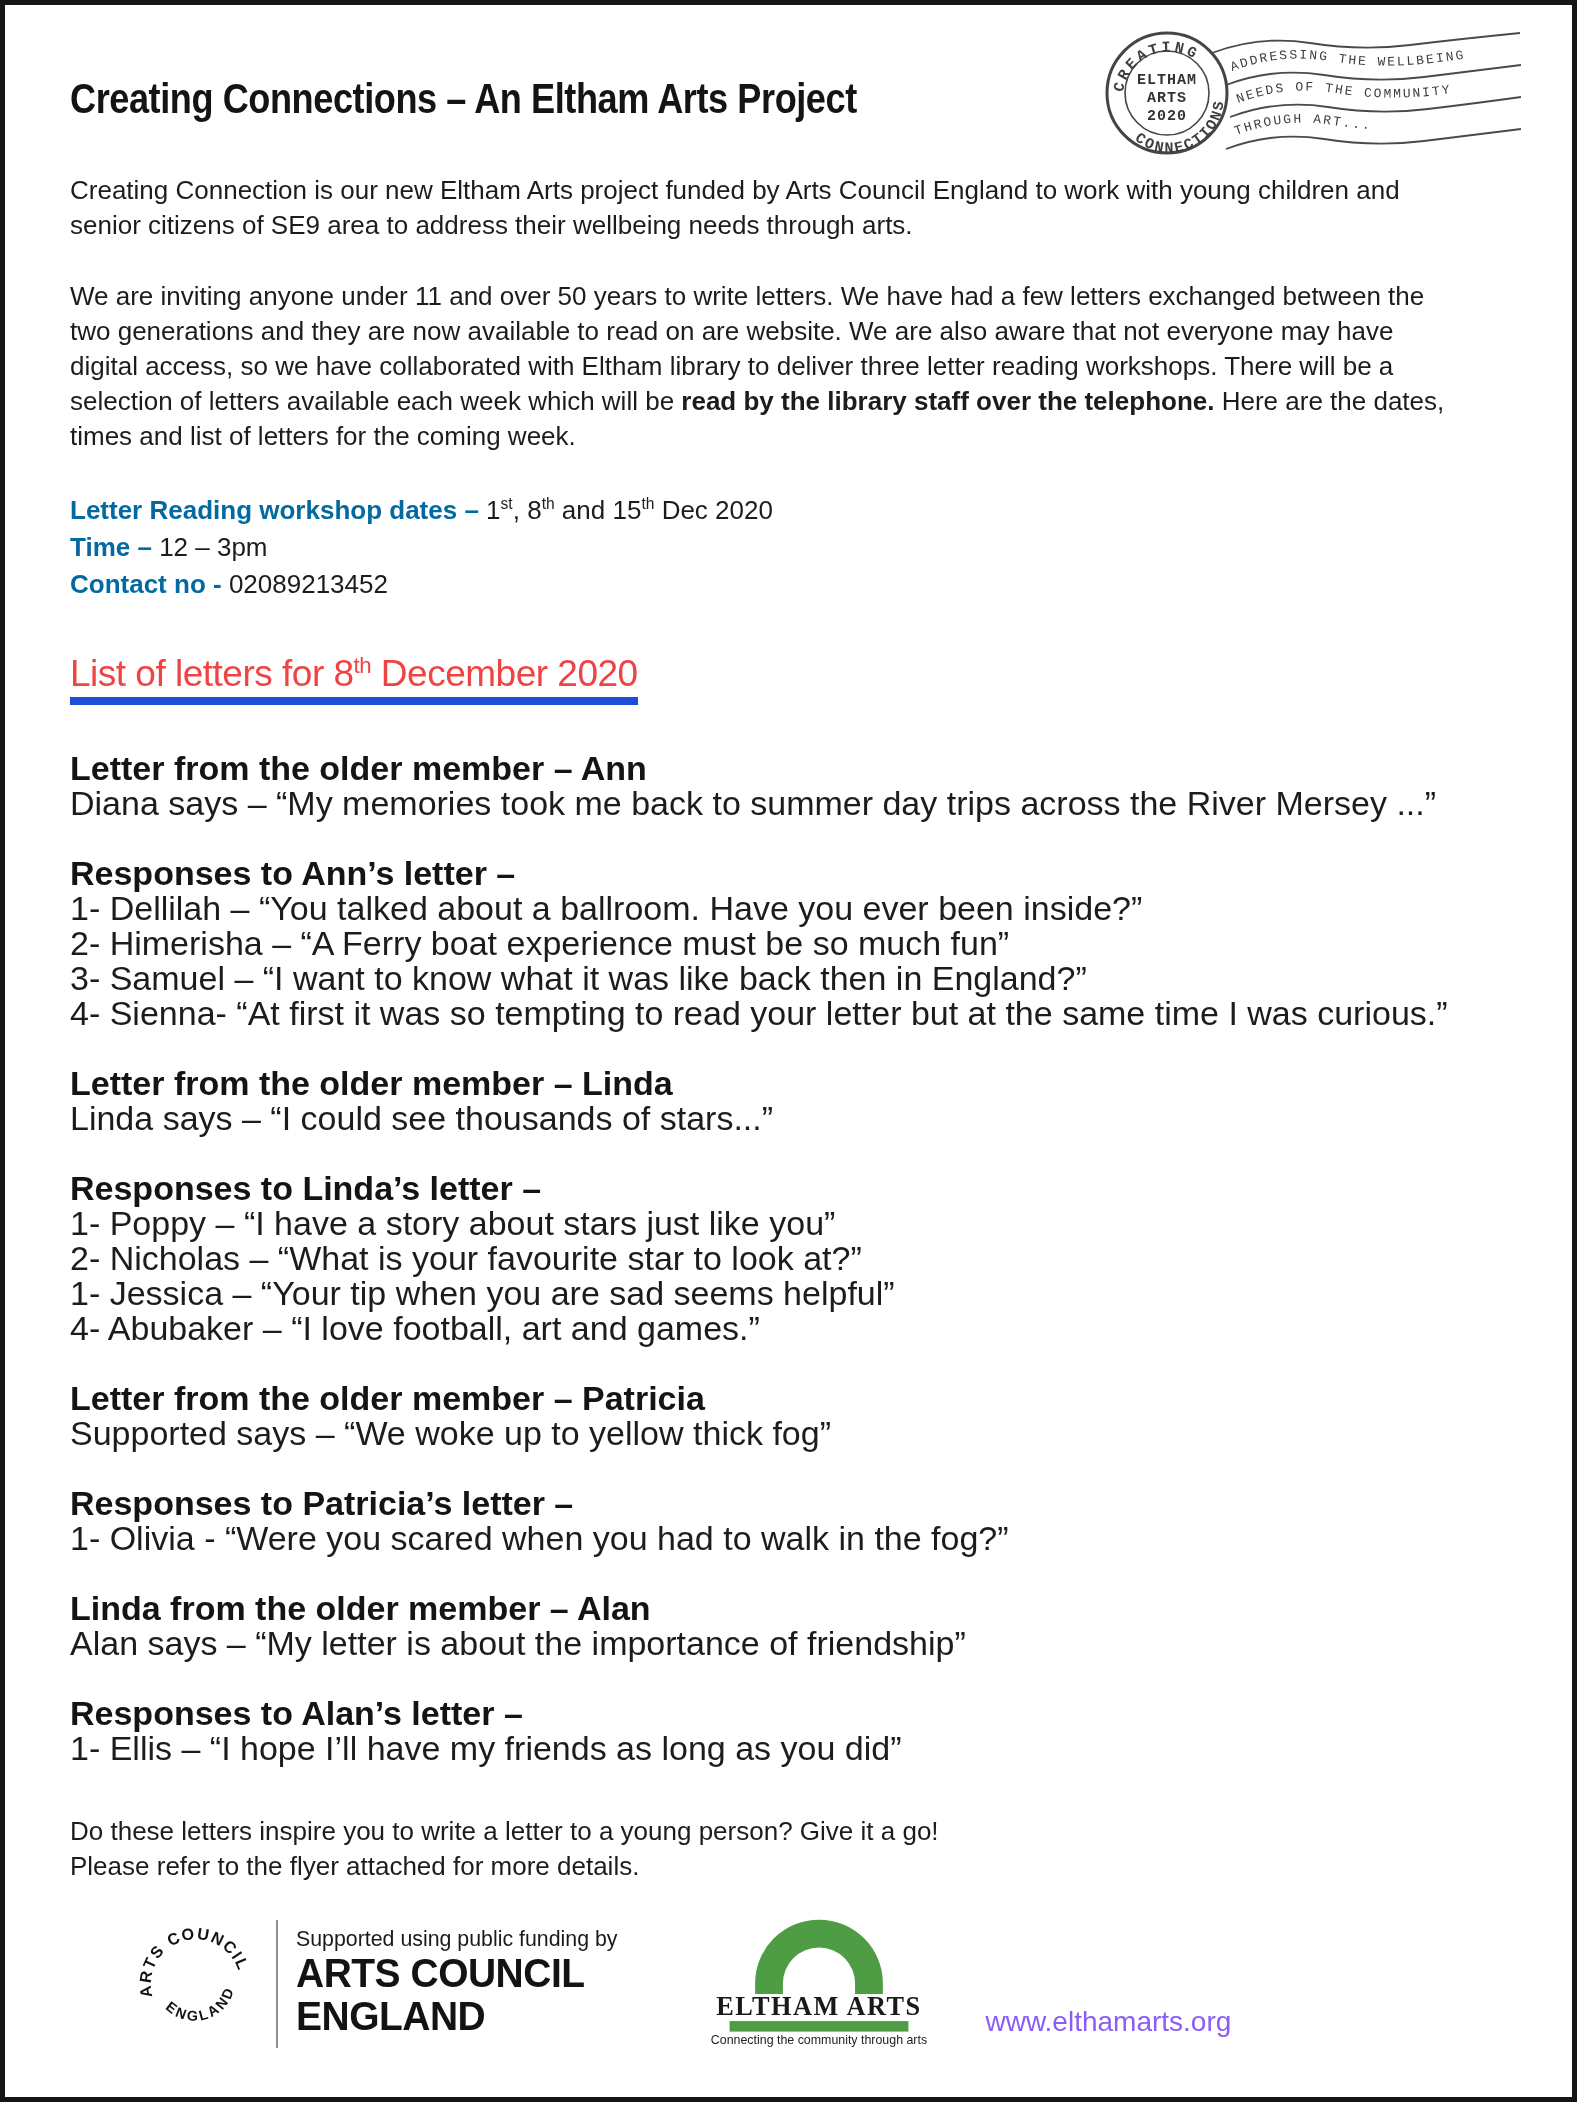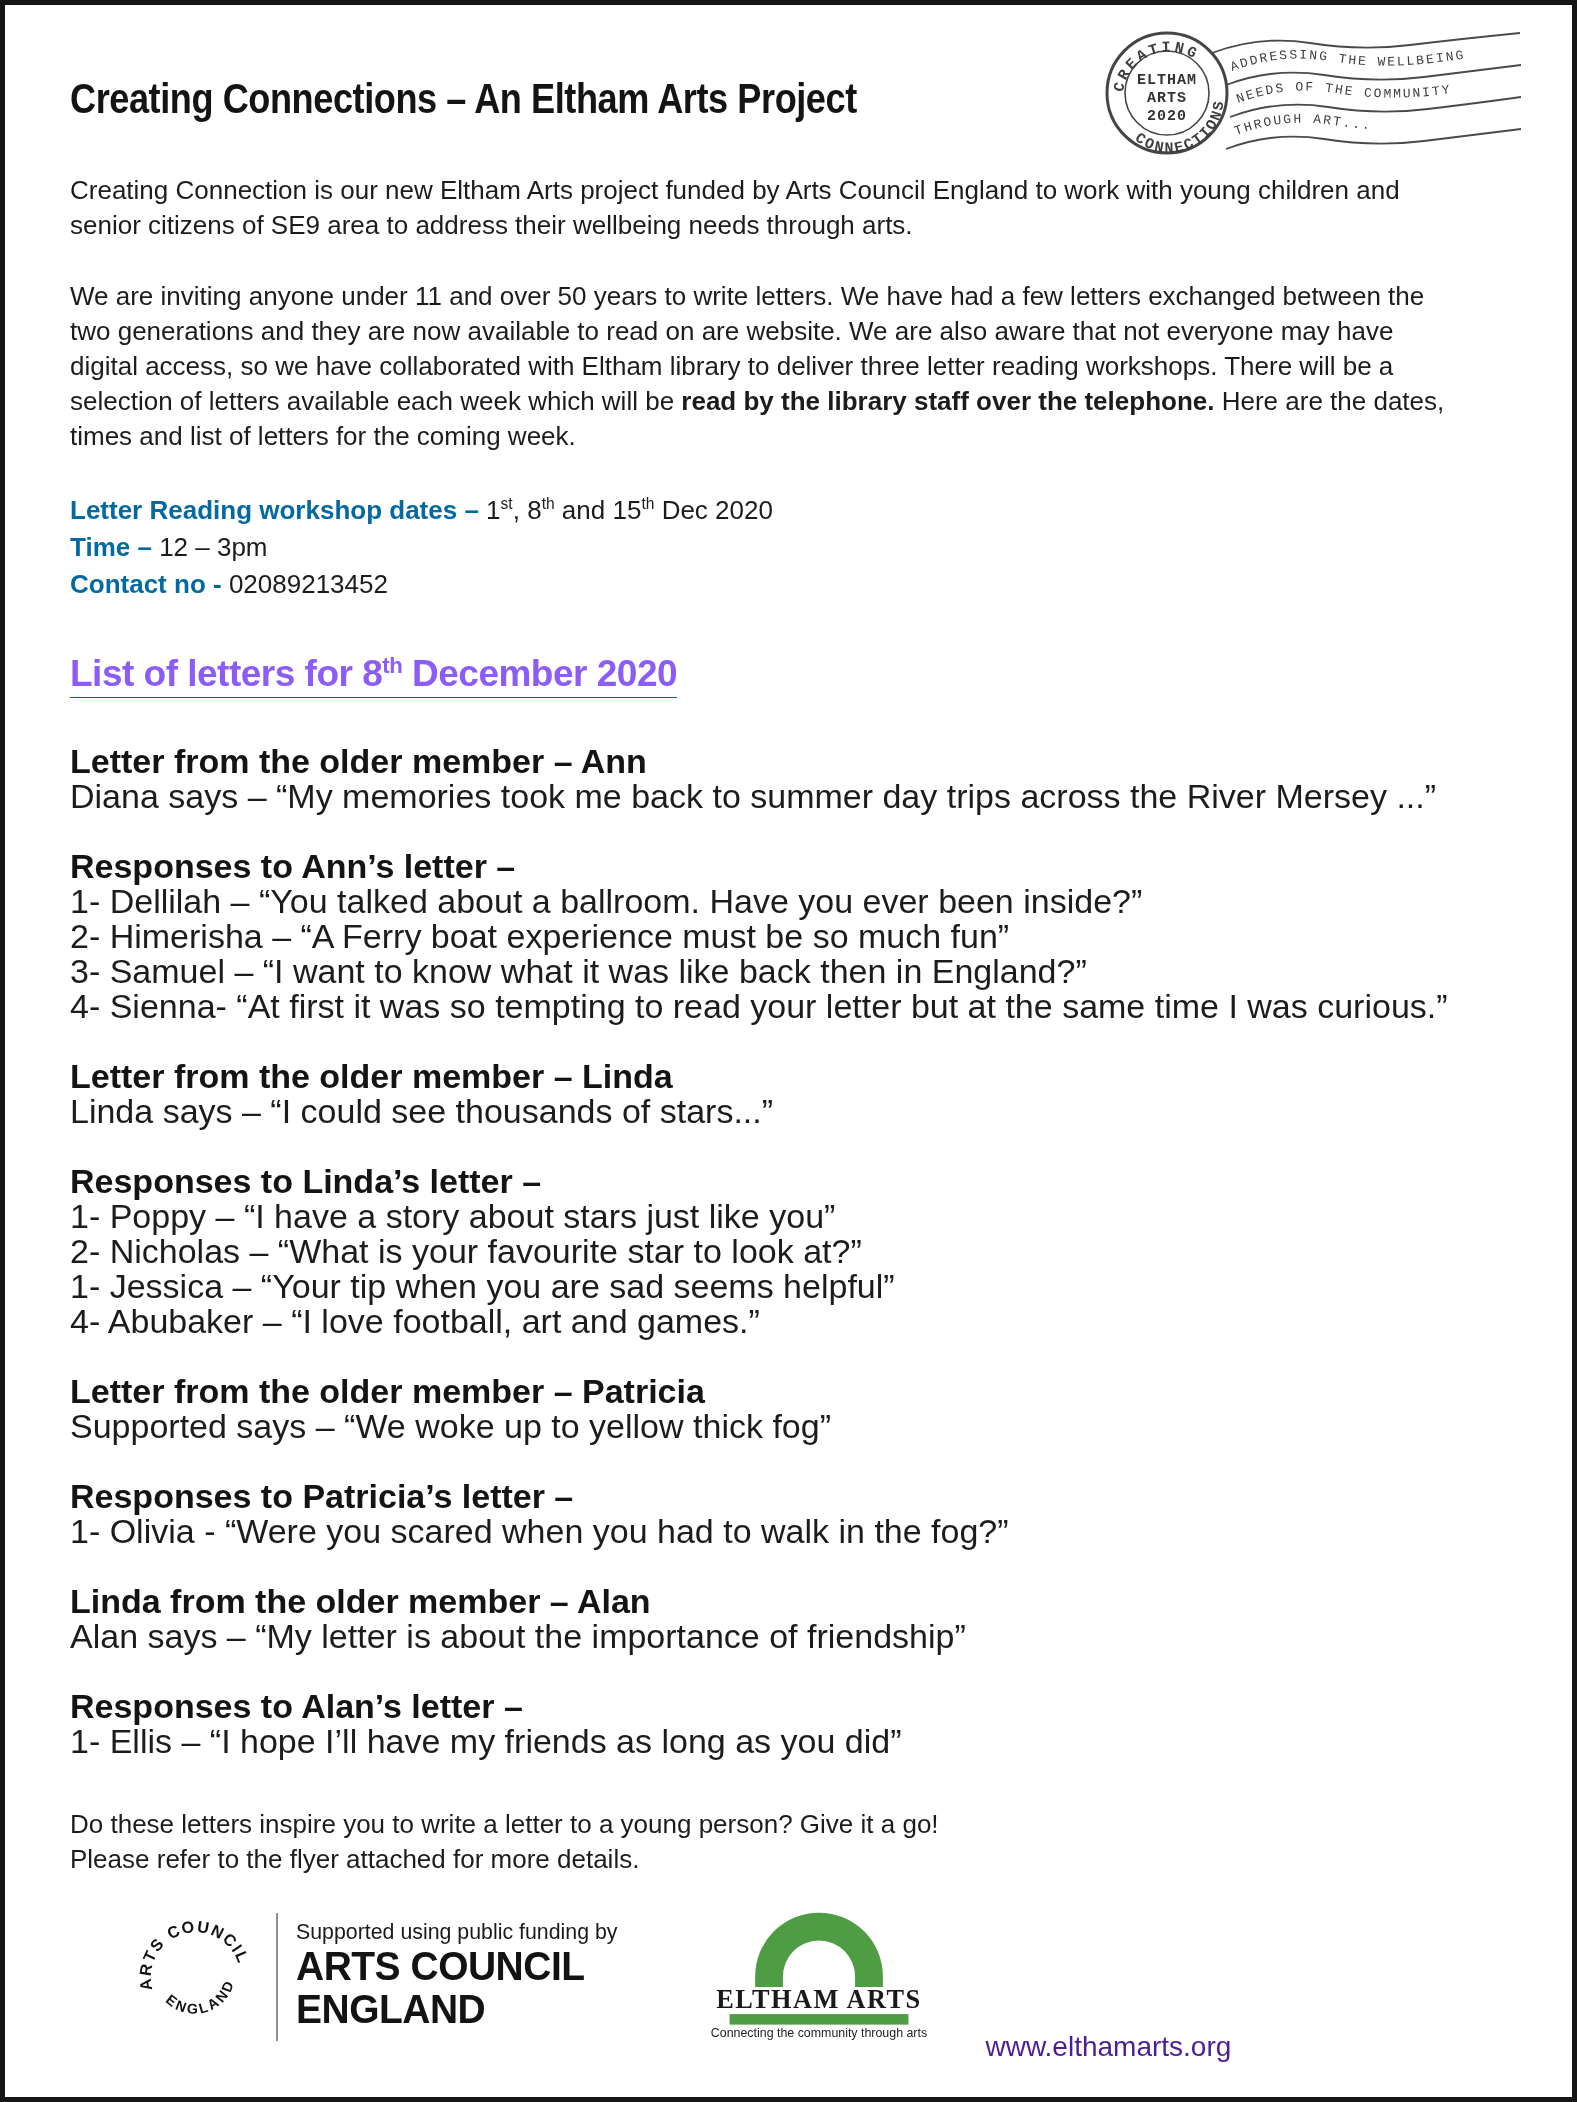--- a/index.html
+++ b/index.html
@@ -35,44 +35,44 @@
   p.body.first { margin-top: 50px; }
 
   .workshop { margin-top: 38px; font-size: 26px; line-height: 37px; }
   .workshop b { color: #0369a1; }
   sup { font-size: 60%; vertical-align: super; line-height: 0; }
 
   .list-heading {
     margin-top: 50px;
     display: inline-block;
     font-size: 37px;
-    font-weight: bold;
-    color: #8b5cf6;
-    border-bottom: 1px solid #1d4ed8;
+    font-weight: normal;
+    color: #ef4444;
+    border-bottom: 8px solid #1d4ed8;
     padding-bottom: 2px;
     letter-spacing: -0.5px;
   }
 
   .sections { margin-top: 46px; }
   .section { margin-bottom: 35px; font-size: 34px; line-height: 35px; }
   .sec-heading { font-weight: bold; color: #141414; }
 
   .closing { margin-top: 48px; font-size: 26px; line-height: 35px; }
 
   .footer { margin: 26px 0 0 68px; display: flex; align-items: flex-start; height: 160px; }
   .roundel { margin-top: 14px; }
   .roundel-text { font-weight: bold; fill: #121212; }
   .divider { width: 2px; height: 128px; background: #8f8f8f; margin: 10px 18px 0 22px; }
   .ace-block { margin-top: 16px; }
   .support-line { font-size: 22px; color: #1a1a1a; letter-spacing: 0; transform: scaleX(0.97); transform-origin: left; }
   .ace-name { font-size: 41px; font-weight: bold; line-height: 43px; color: #131313; transform: scaleX(0.95); transform-origin: left; letter-spacing: -0.5px; }
   .eltham-logo { margin-left: 68px; margin-top: -8px; }
   .eltham-name { font-family: "Liberation Serif", serif; font-weight: bold; font-size: 35px; fill: #1a1a1a; letter-spacing: 2px; text-anchor: middle; }
   .eltham-tagline { font-family: "Liberation Sans", sans-serif; font-size: 16.5px; fill: #222; text-anchor: middle; }
-  .website { margin-left: 42px; align-self: flex-end; font-size: 28px; color: #4c1d95; }
+  .website { margin-left: 42px; align-self: flex-end; margin-bottom: 32px; font-size: 28px; color: #8b5cf6; }
 </style>
 </head>
 <body>
 
 <svg class="stamp" width="640" height="152" viewBox="0 0 640 152" aria-hidden="true">
   <defs>
     <path id="s-top" d="M -47,6 A 47,47 0 0 1 0,-41 A 47,47 0 0 1 47,6"></path>
     <path id="s-bot" d="M -54,6 A 54,54 0 0 0 0,60 A 54,54 0 0 0 54,6"></path>
     <path id="wave-t1" d="M 350,52 Q 398,34 448,42 T 548,44 T 640,32"></path>
     <path id="wave-t2" d="M 356,84 Q 404,66 454,74 T 554,76 T 640,64"></path>

